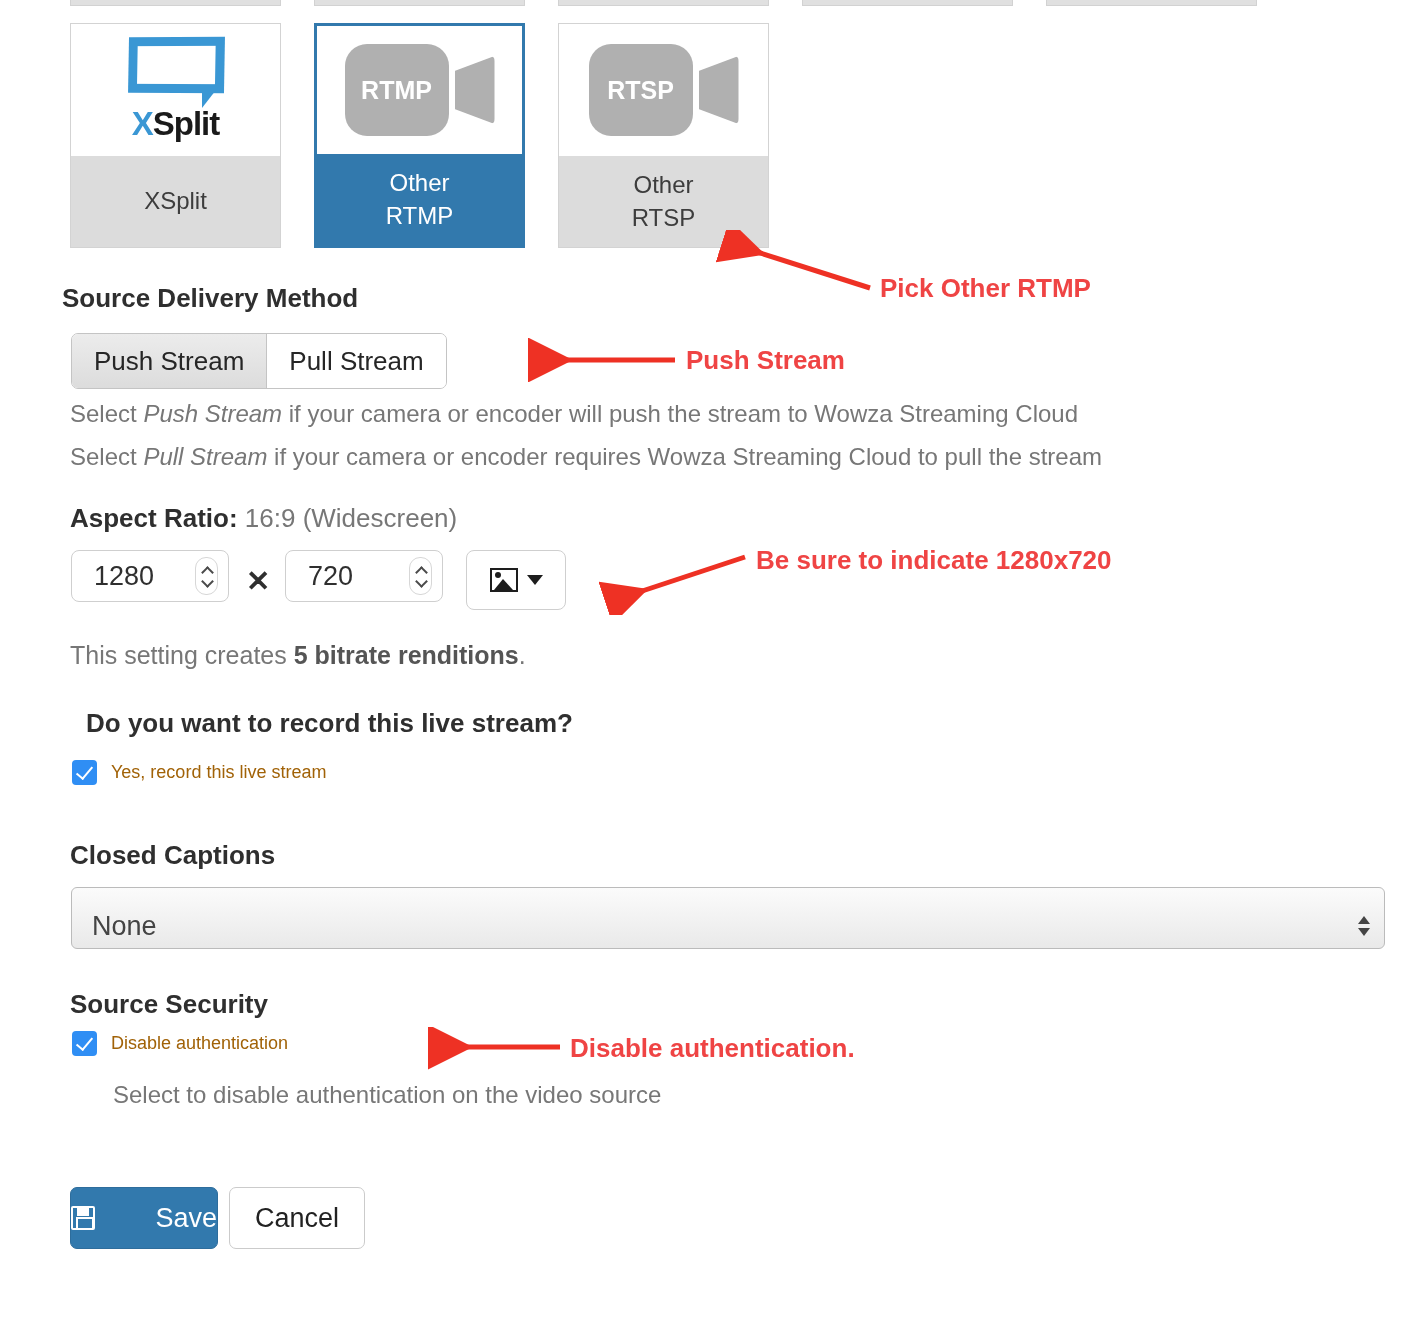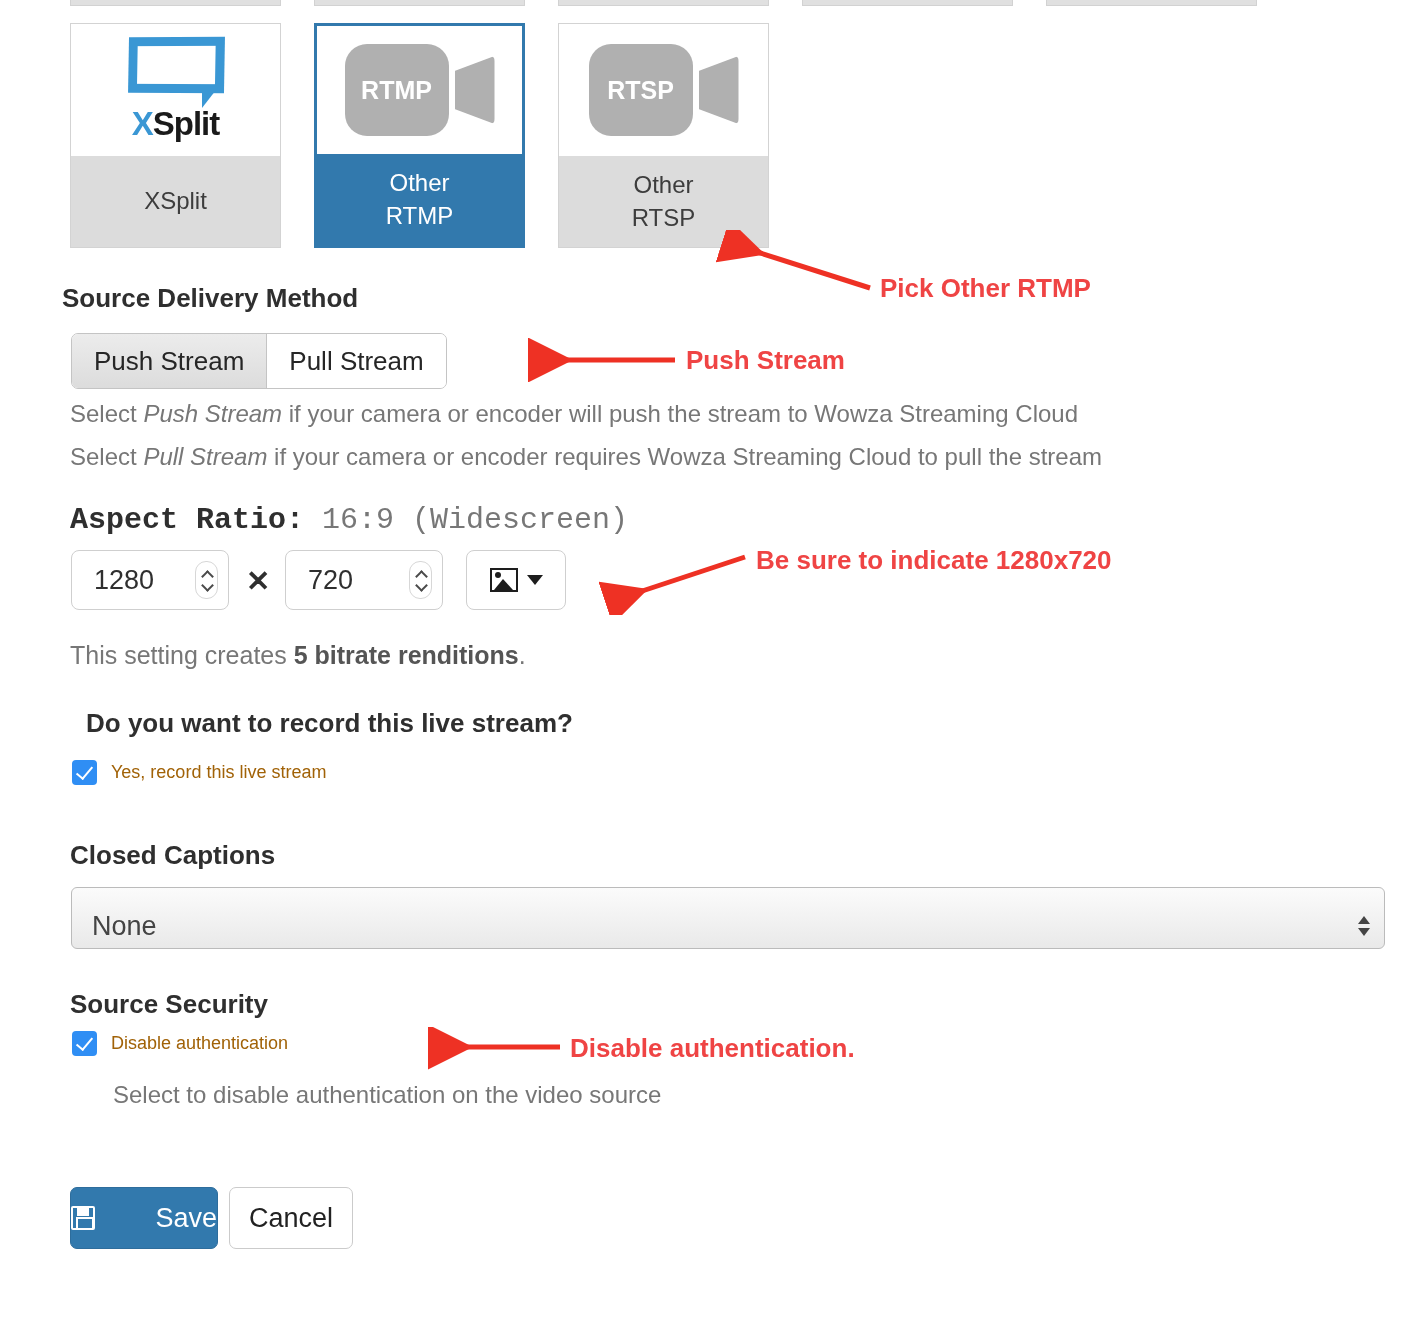--- a/index.html
+++ b/index.html
@@ -197,31 +197,30 @@
     font-family: "Liberation Sans", sans-serif;
   }
   .seg-btn.active {
     background: linear-gradient(#ececec, #dcdcdc);
     border-right: 1px solid #c4c4c4;
   }
 
   
   .ar-head {
     position: absolute;
-    font-size: 30px;
+    font-size: 26px;
     white-space: nowrap;
-    font-family: Liberation Mono, monospace;
   }
   .ar-head b { color: #2f2f2f; }
   .ar-head span { color: #777777; font-weight: normal; }
 
   
   .numbox {
     position: absolute;
-    width: 158px; height: 60px;
+    width: 158px; height: 52px;
     border: 1px solid #cfcfcf;
     border-radius: 8px;
     background: #ffffff;
     display: flex;
     align-items: center;
     padding: 0 10px 0 22px;
   }
   .numbox .val {
     flex: 1;
     font-size: 27px;
@@ -394,21 +393,21 @@
   .btn-primary {
     background: #3279ad;
     color: #ffffff;
     border: 1px solid #2e6d9c;
     width: 148px;
   }
   .btn-default {
     background: #ffffff;
     color: #222222;
     border: 1px solid #cbcbcb;
-    width: 124px;
+    width: 136px;
   }
   .floppy {
     width: 24px; height: 24px;
     border: 2px solid #ffffff;
     border-radius: 2px;
     position: relative;
     flex: none;
   }
   .floppy::before {
     content: "";

